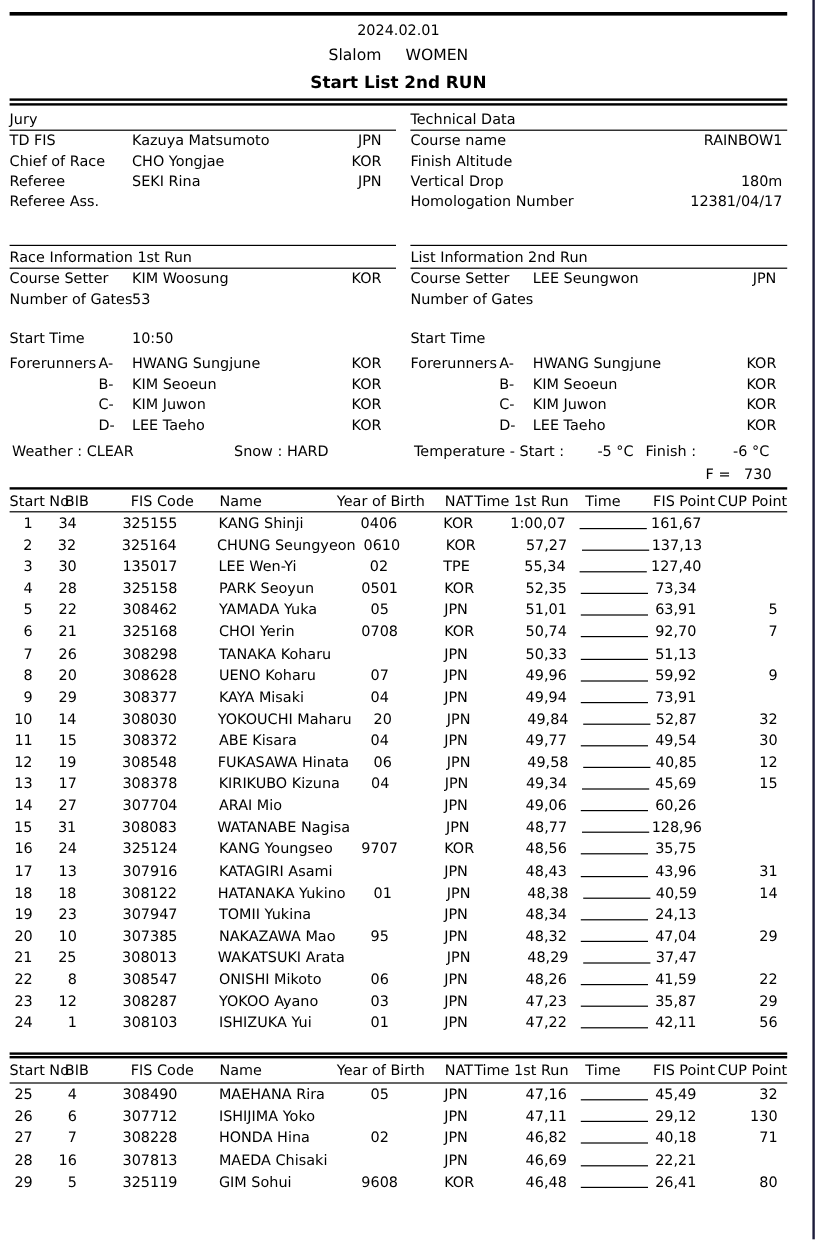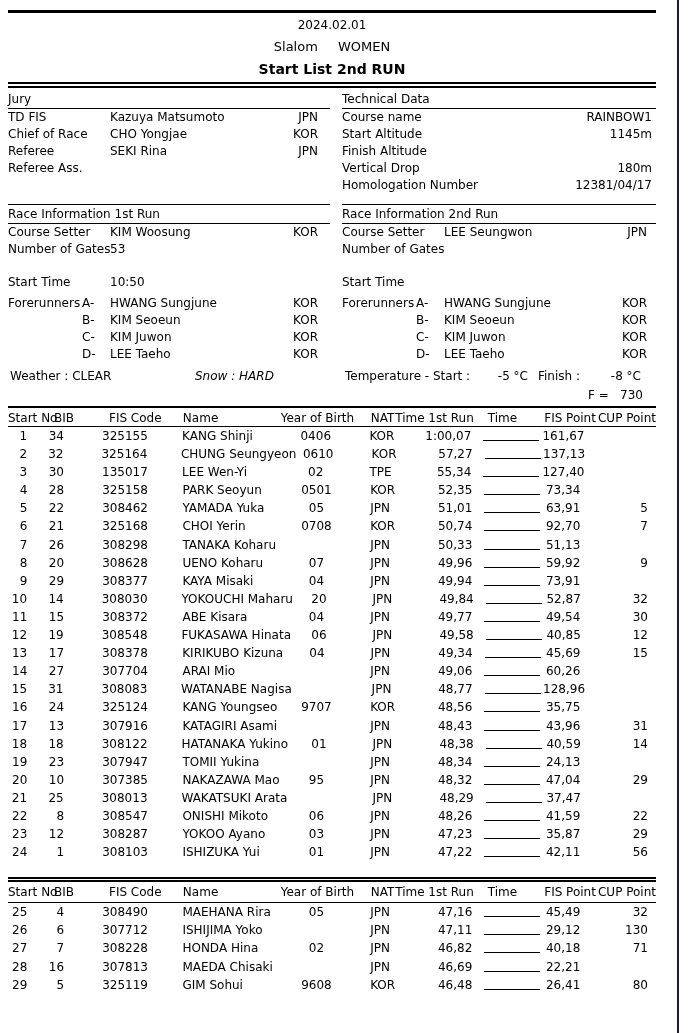--- a/index.html
+++ b/index.html
@@ -28,21 +28,21 @@
   .val { flex:1; }
   .nat-l { width:42px; text-align:right; padding-right:12px; }
   .nat-r { width:42px; text-align:right; padding-right:9px; }
   .tech-val { flex:1; text-align:right; padding-right:4px; }
   .fr-lab { width:74px; }
   .fr-id { width:28px; }
   .blank8 { height:8px; } .blank16 { height:16px; } .blank4 { height:4px; }
 
   .cond { position:relative; height:38px; margin-top:5px; }
   .cond div { position:absolute; top:0; height:17px; line-height:17px; white-space:nowrap; }
-  .c-weather { left:2px; } .c-snow { left:187px;font-style:italic; } .c-temp { left:337px; }
+  .c-weather { left:2px; } .c-snow { left:187px; } .c-temp { left:337px; }
   .c-tstart { left:468px; width:52px; text-align:right; }
   .c-finish { left:530px; } .c-tfinish { left:588px; width:45px; text-align:right; }
   .c-f-label { left:580px; top:19px !important; }
   .c-f-value { left:602px; top:19px !important; width:33px; text-align:right; }
 
   .rtable { width:648px; }
   .thead { display:flex; border-top:2px solid #000; border-bottom:1px solid #000; height:21px; line-height:20px; white-space:nowrap; }
   .thead.dbl { border-top:none; }
   .dbltop { border-top:2px solid #000; border-bottom:2px solid #000; height:5px; }
   .trow { display:flex; height:18.1px; line-height:18px; white-space:nowrap; }
@@ -116,24 +116,20 @@
     <div class="col-gap"></div>
     <div class="col-right">
       <div class="sec-title">Technical Data</div>
       <div>
 
           <div class="r">
             <span>Course name</span>
             <span class="tech-val">RAINBOW1</span>
           </div>
 
-          <div class="r">
-            <span>Start Altitude</span>
-            <span class="tech-val">1145m</span>
-          </div>
 
           <div class="r">
             <span>Finish Altitude</span>
           </div>
 
           <div class="r">
             <span>Vertical Drop</span>
             <span class="tech-val">180m</span>
           </div>
 
@@ -196,21 +192,21 @@
         
           
         
           
         
           
         </div>
     </div>
     <div class="col-gap"></div>
     <div class="col-right">
-      <div class="sec-title topline">Race Information 2nd Run</div>
+      <div class="sec-title topline">List Information 2nd Run</div>
       <div class="r">
         <span class="lab">Course Setter</span>
         <span class="val">LEE Seungwon</span>
         <span class="nat-r">JPN</span>
       </div>
       <div class="r">
         <span class="lab">Number of Gates</span>
         <span class="val"></span>
       </div>
       <div class="blank16"></div>
@@ -257,21 +253,21 @@
       <span>Weather :</span>
       <span>CLEAR</span>
     </div>
     <div class="c-snow">
       <span>Snow :</span>
       <span>HARD</span>
     </div>
     <div class="c-temp">Temperature - Start :</div>
     <div class="c-tstart">-5 °C</div>
     <div class="c-finish">Finish :</div>
-    <div class="c-tfinish">-8 °C</div>
+    <div class="c-tfinish">-6 °C</div>
     <div class="c-f-label">F =</div>
     <div class="c-f-value">730</div>
   </div>
 
   <div class="rtable">
     <div class="thead">
       <span class="t-c1">Start No</span>
       <span class="t-c2">BIB</span>
       <span class="t-c3">FIS Code</span>
       <span class="t-c4">Name</span>

